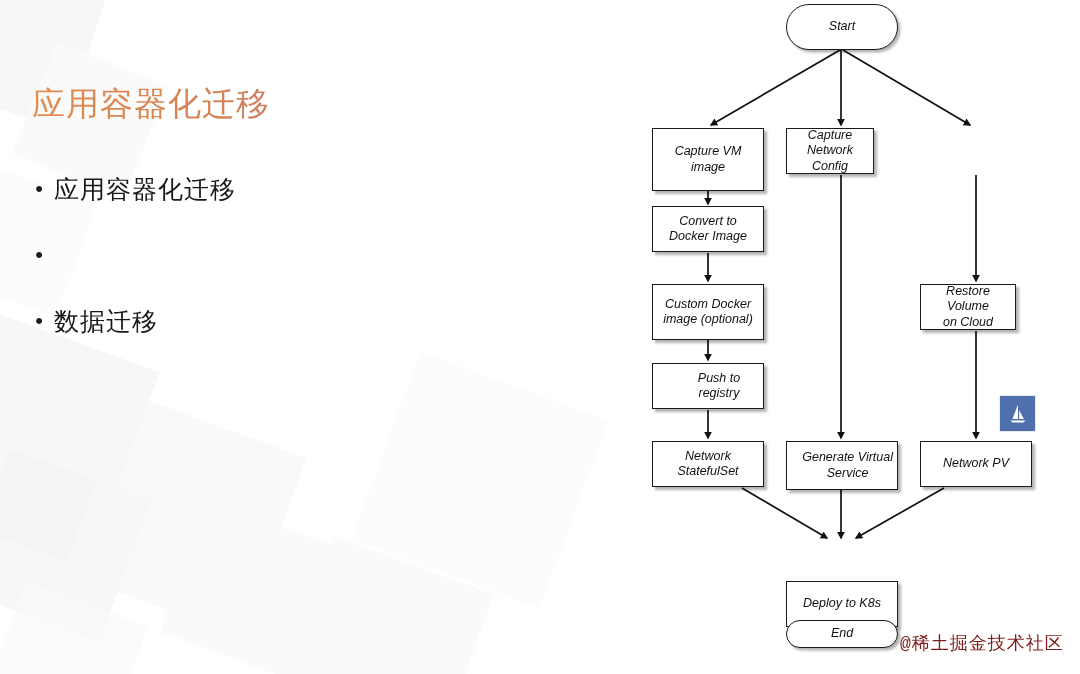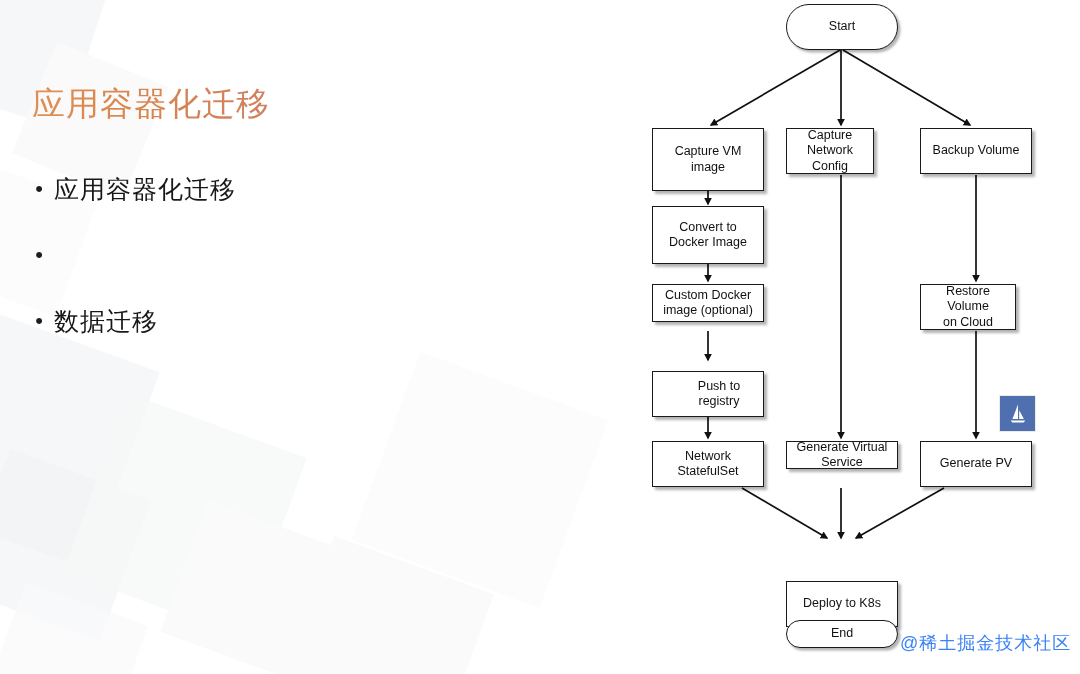--- a/index.html
+++ b/index.html
@@ -55,36 +55,36 @@
     border:1.6px solid #1a1a1a;
     box-shadow:2.5px 2.5px 2.5px rgba(0,0,0,0.30);
     display:flex;align-items:center;justify-content:center;
     text-align:center;
     font-size:12.5px;line-height:15.5px;
     color:#111;
     box-sizing:border-box;
     padding:2px 4px;
   }
   .node.term{border-radius:24px;}
-  .node .lbl{display:block;white-space:pre-line;}
+  .node .lbl{display:block;white-space:pre-line;font-style:italic;}
 
   
   .helm{
     position:absolute;
     background:#4f6fae;
     display:flex;align-items:center;justify-content:center;
     box-shadow:0 0 0 1px rgba(0,0,0,.08);
   }
 
   
   .watermark{
     position:absolute;
-    font-size:18px;color:#3b82f6;letter-spacing:1px;
+    font-size:18px;color:#7f1d1d;letter-spacing:1px;
     white-space:nowrap;
-    font-family:Liberation Sans, sans-serif;
+    font-family:Liberation Mono, monospace;
   }
 </style>
 </head>
 <body>
 
 <div id="slide">
 
   <div class="bg-layer">
     <div class="bg-sq lt" style="left:-60px;top:-40px;width:150px;height:150px;transform:rotate(18deg);"></div>
     <div class="bg-sq lt2" style="left:30px;top:60px;width:120px;height:120px;transform:rotate(22deg);"></div>
@@ -151,55 +151,52 @@
   <div class="node" style="left:652px;top:128px;width:112px;height:63px;">
     <span class="lbl">Capture VM
 image</span>
   </div>
 
   <div class="node" style="left:786px;top:128px;width:88px;height:46px;">
     <span class="lbl">Capture Network
 Config</span>
   </div>
 
-  <div class="node" style="left:920px;top:128px;width:112px;height:46px;">
-    <span class="lbl">Backup Volume</span>
-  </div>
-
-  <div class="node" style="left:652px;top:206px;width:112px;height:58px;">
+
+  <div class="node" style="left:652px;top:206px;width:112px;height:46px;">
     <span class="lbl">Convert to
 Docker Image</span>
   </div>
 
-  <div class="node" style="left:652px;top:284px;width:112px;height:38px;">
+  <div class="node" style="left:652px;top:284px;width:112px;height:56px;">
     <span class="lbl">Custom Docker
 image (optional)</span>
   </div>
 
   <div class="node" style="left:920px;top:284px;width:96px;height:46px;">
     <span class="lbl">Restore Volume
 on Cloud</span>
   </div>
 
-  <div class="node" style="left:652px;top:371px;width:112px;height:46px;padding-left:26px;">
+  <div class="node" style="left:652px;top:363px;width:112px;height:46px;padding-left:26px;">
     <span class="lbl">Push to registry</span>
   </div>
 
   <div class="node" style="left:652px;top:441px;width:112px;height:46px;">
     <span class="lbl">Network
 StatefulSet</span>
   </div>
 
-  <div class="node" style="left:786px;top:441px;width:112px;height:28px;">
+  <div class="node" style="left:786px;top:441px;width:112px;height:49px;justify-content:flex-end;">
     <span class="lbl">Generate Virtual
 Service</span>
   </div>
 
   <div class="node" style="left:920px;top:441px;width:112px;height:46px;">
-    <span class="lbl">Generate PV</span>
+    <span class="lbl">Network PV</span>
   </div>
 
   <div class="node" style="left:786px;top:542px;width:112px;height:46px;margin-top:39px;">
     <span class="lbl">Deploy to K8s</span>
   </div>
 
   <div class="node term" style="left:786px;top:620px;width:112px;height:28px;">
     <span class="lbl">End</span>
   </div>
 

